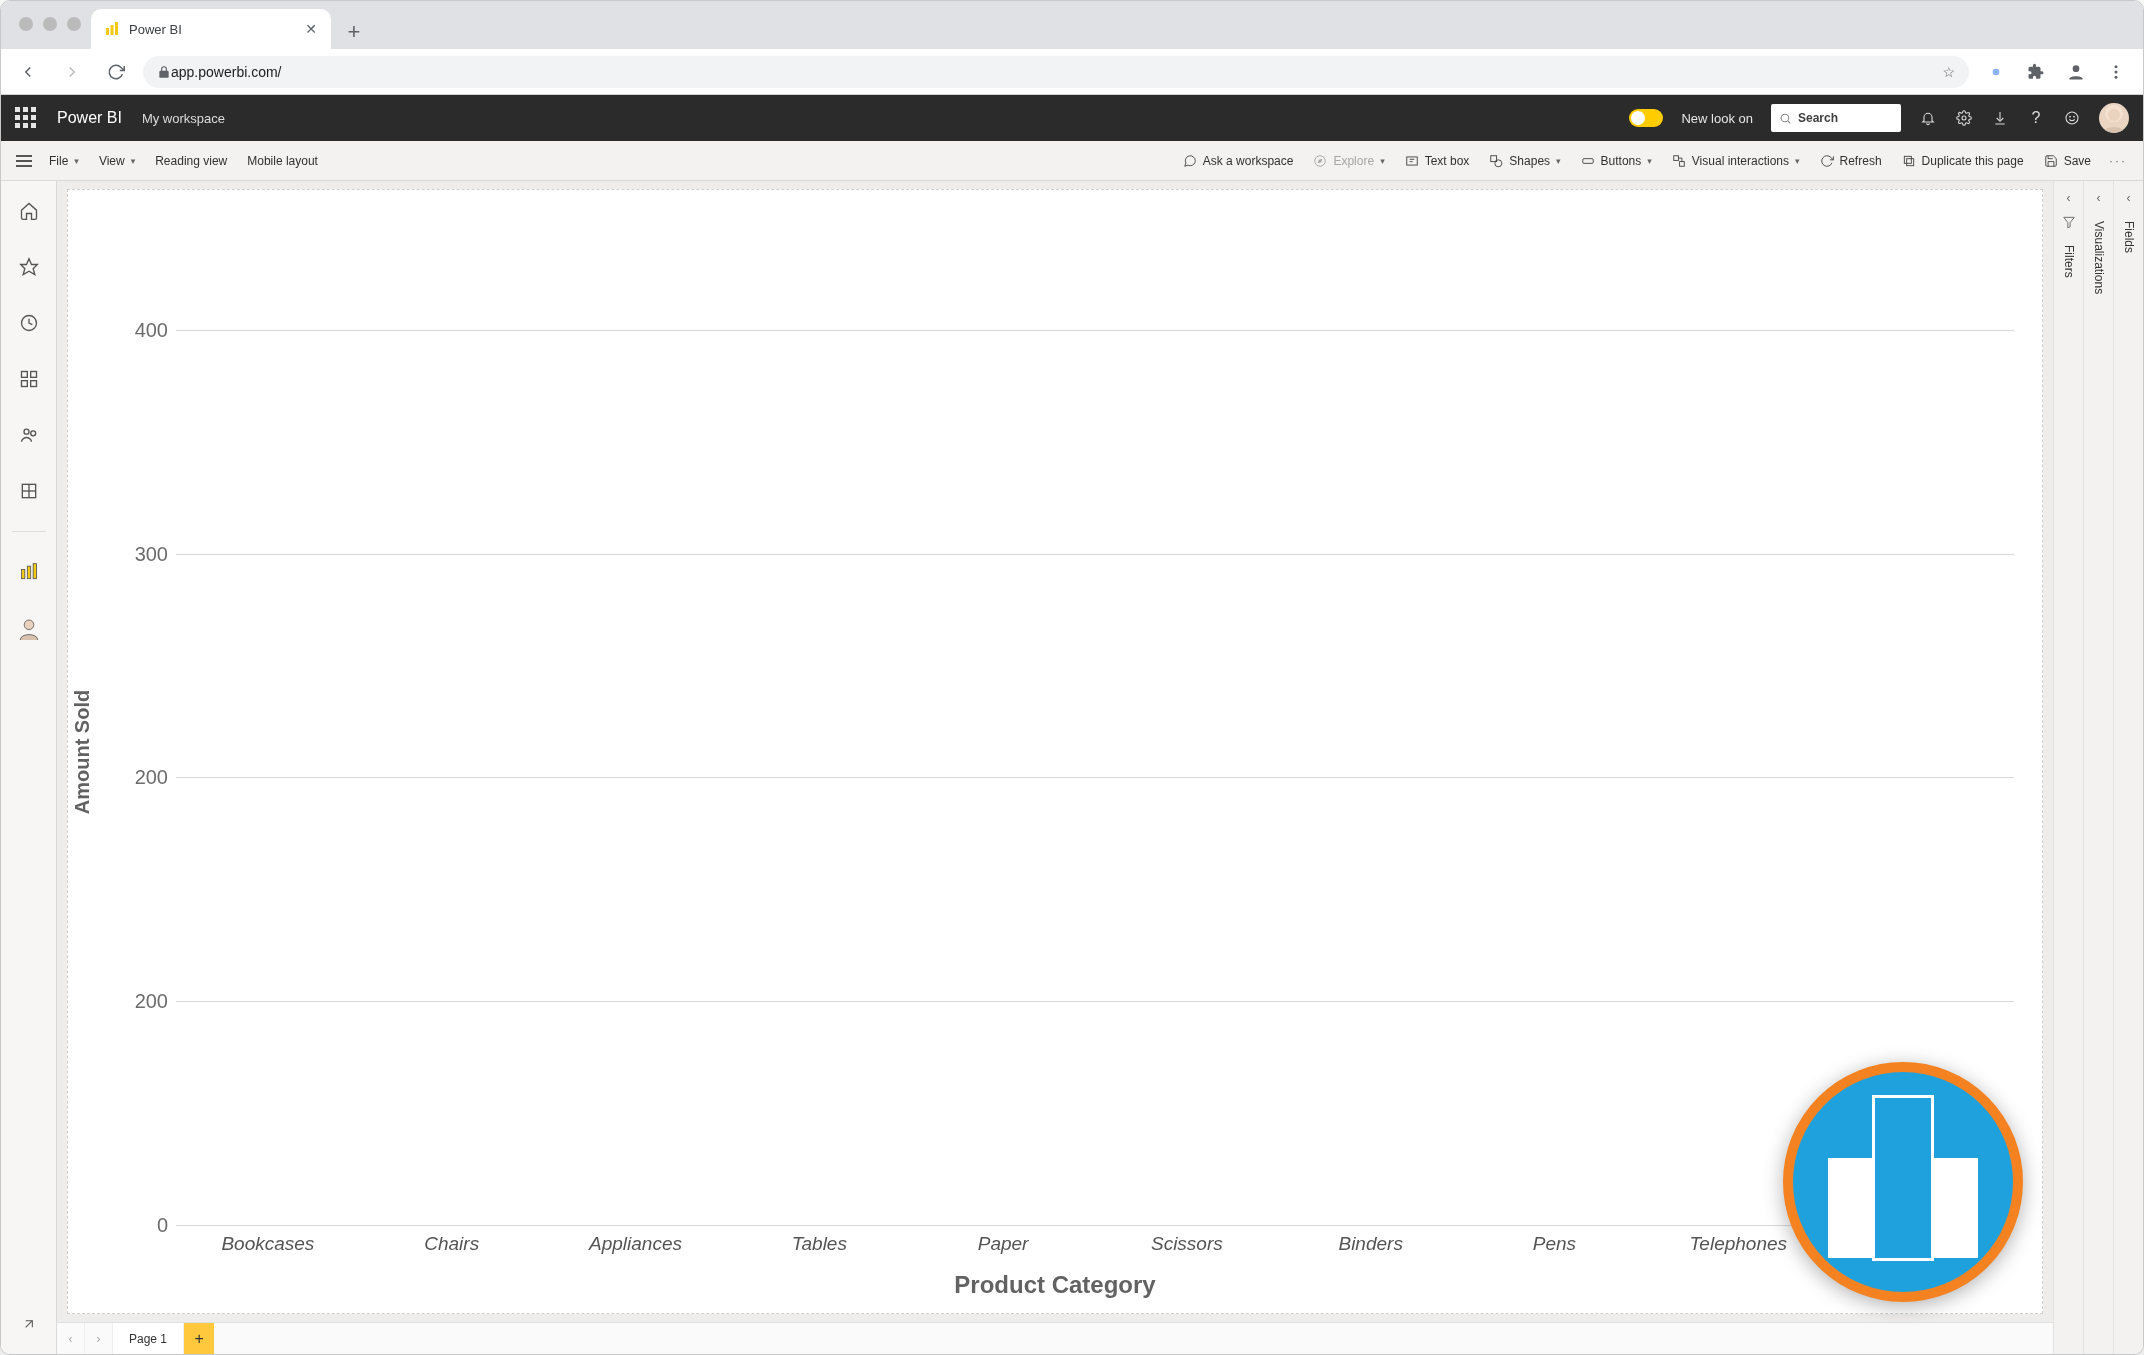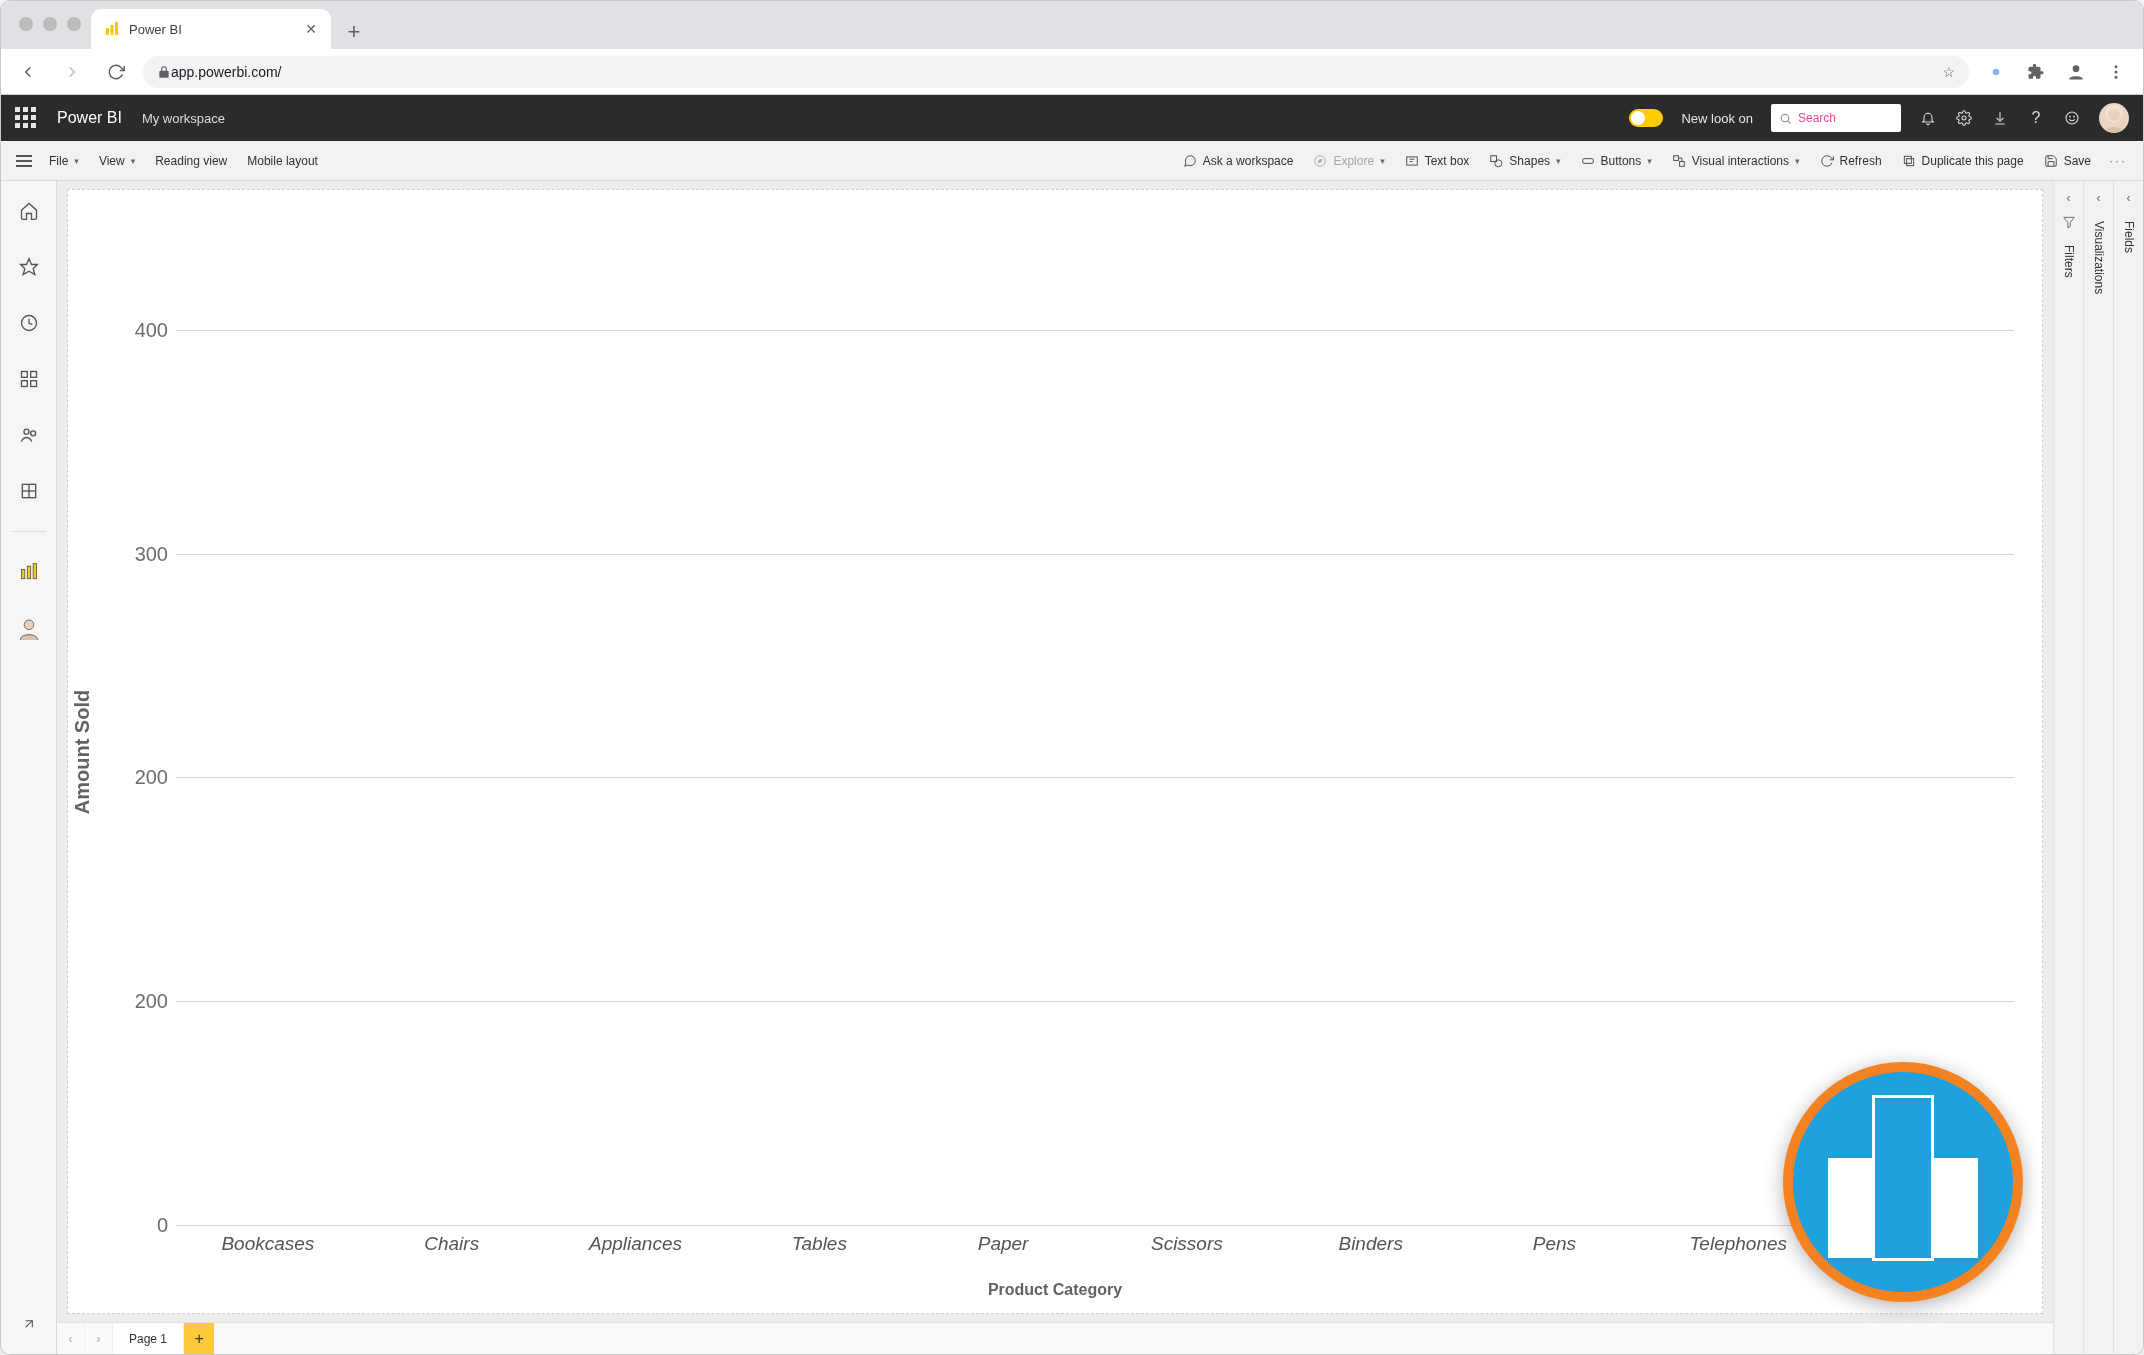--- a/index.html
+++ b/index.html
@@ -73,21 +73,21 @@
   .left-rail .rail-item{width:40px;height:40px;display:flex;align-items:center;justify-content:center;border-radius:4px;}
   .left-rail .rail-item svg{stroke:#555;}
   .left-rail .rail-sep{height:1px;width:34px;background:#ddd;margin:4px 0;}
   .left-rail .collapse{margin-top:auto;margin-bottom:10px;}
   .canvas-col{flex:1;display:flex;flex-direction:column;min-width:0;background:var(--canvas-bg);}
   .canvas{flex:1;position:relative;padding:8px 10px 0 10px;min-height:0;}
   .report-page{position:absolute;inset:8px 10px 8px 10px;background:var(--page-bg);border:1px dashed #cfcfcf;}
   
   .chart{position:absolute;inset:18px 18px 18px 18px;}
   .y-label{position:absolute;left:-4px;top:50%;transform:translate(-50%,-50%) rotate(-90deg);transform-origin:center;font-weight:700;color:#626262;font-size:20px;white-space:nowrap;}
-  .x-label{position:absolute;left:50%;bottom:-4px;transform:translate(-50%,0);font-weight:700;color:#626262;font-size:16px;}
+  .x-label{position:absolute;left:50%;bottom:-4px;transform:translate(-50%,0);font-weight:700;color:#626262;font-size:24px;}
   .plot{position:absolute;left:90px;right:10px;top:10px;bottom:70px;}
   .gridline{position:absolute;left:0;right:0;height:0;border-top:1px solid var(--grid);}
   .y-tick{position:absolute;left:-58px;width:50px;text-align:right;color:#6d6d6d;font-size:20px;transform:translateY(-50%);}
   .bars{position:absolute;inset:0;display:flex;align-items:flex-end;font-style:italic;}
   .cat{flex:1;display:flex;align-items:flex-end;justify-content:center;position:relative;}
   .cat .group{display:flex;align-items:flex-end;gap:0;width:80%;justify-content:center;}
   .bar{width:31%;}
   .bar.grey{background:var(--bar-grey);}
   .bar.blue{background:var(--bar-blue);}
   .cat-label{position:absolute;top:100%;left:50%;transform:translate(-50%,8px);color:#555;font-size:19px;white-space:nowrap;}
@@ -206,21 +206,21 @@
     <div class="pbi-top-right">
       <div class="toggle"></div>
       <div style="font-size:13px;">New look on</div>
       <div class="search-box">
         <span>
               <svg width="13" height="13" viewBox="0 0 24 24" fill="none" stroke="#888" stroke-width="2">
                 <circle cx="11" cy="11" r="7"></circle>
                 <line x1="21" y1="21" x2="16.65" y2="16.65"></line>
               </svg>
             </span>
-        <span style="color:#ec4899;">Search</span>
+        <span style="color:#404040;font-weight:bold;">Search</span>
       </div>
       <span class="top-icon">
             <svg width="16" height="16" viewBox="0 0 24 24" fill="none" stroke="#dcdcdc" stroke-width="1.6">
               <path d="M18 16v-5a6 6 0 10-12 0v5l-2 2h16z"></path>
               <path d="M10 20a2 2 0 004 0"></path>
             </svg>
           </span>
       <span class="top-icon">
             <svg width="16" height="16" viewBox="0 0 24 24" fill="none" stroke="#dcdcdc" stroke-width="1.6">
               <circle cx="12" cy="12" r="3"></circle>

